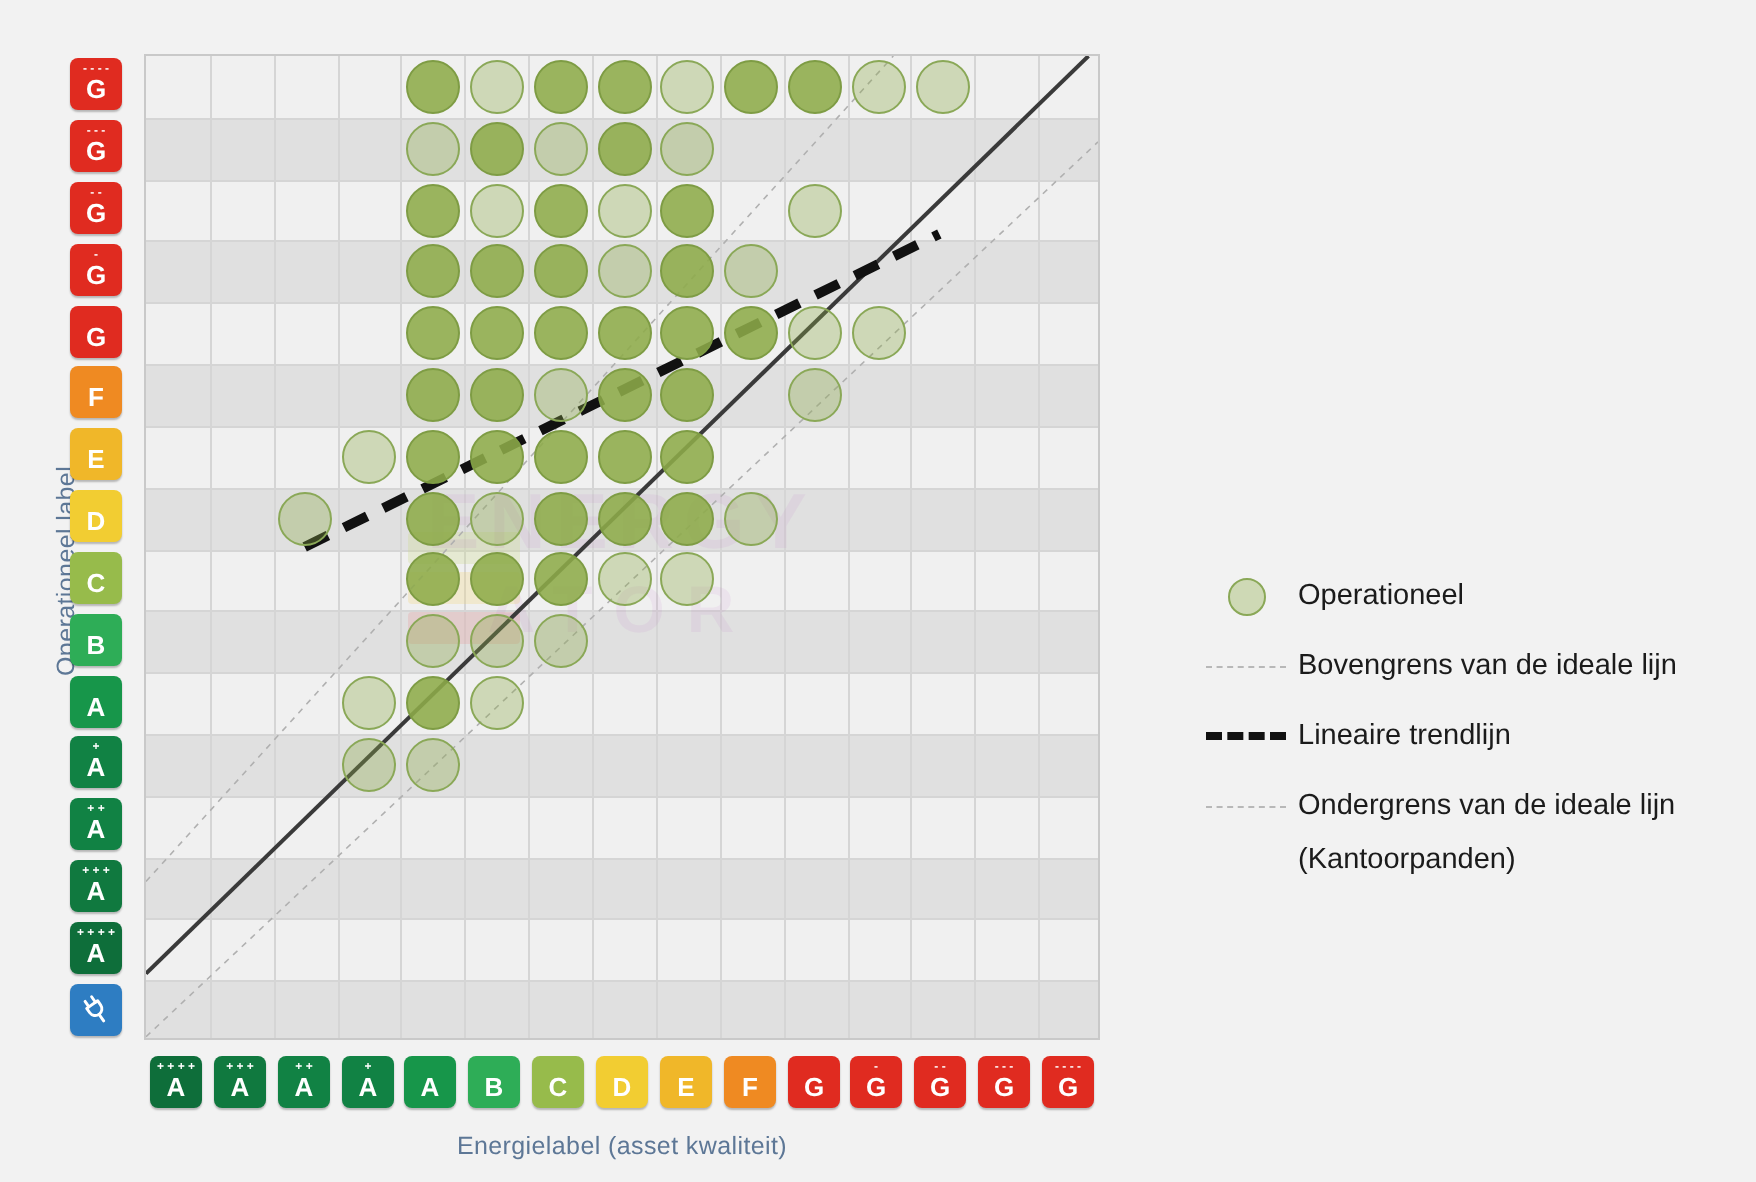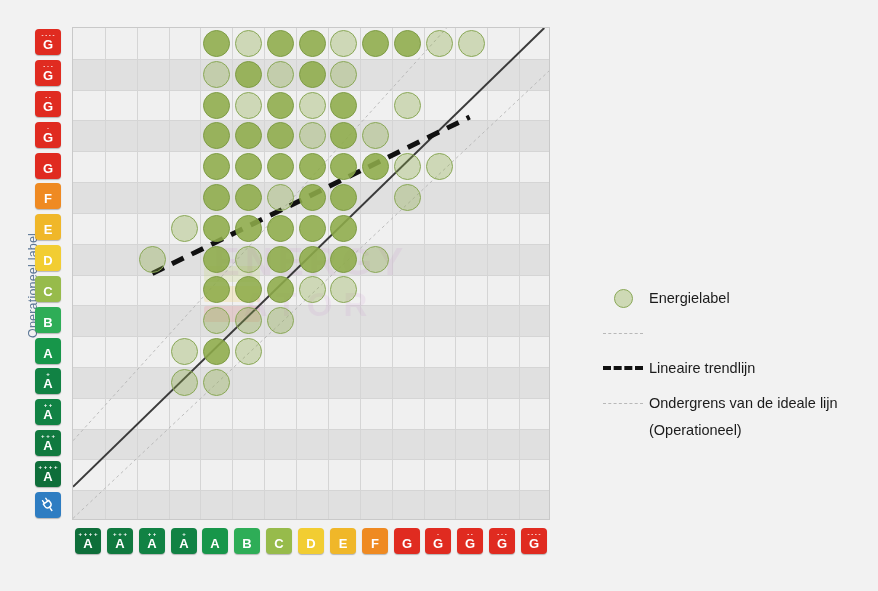--- a/index.html
+++ b/index.html
@@ -367,41 +367,43 @@
       </div>
       <div class="badge" style="background: rgb(224, 43, 32); position: absolute; left: 489px; top: 528px;">
         <span class="marks">- - -</span>
         <span class="ltr">G</span>
       </div>
       <div class="badge" style="background: rgb(224, 43, 32); position: absolute; left: 521px; top: 528px;">
         <span class="marks">- - - -</span>
         <span class="ltr">G</span>
       </div>
     </div>
+  <div class="xlabel">Energielabel (asset kwaliteit)</div>
 
   <div id="legend">
       <div class="lgrow">
         <div class="lgmark">
           <span class="lgdot"></span>
         </div>
-        <div class="lgtext">Energielabel</div>
+        <div class="lgtext">Operationeel</div>
       </div>
       <div class="lgrow">
         <div class="lgmark">
           <span class="lgdotted"></span>
         </div>
+        <div class="lgtext">Bovengrens van de ideale lijn</div>
       </div>
       <div class="lgrow">
         <div class="lgmark">
           <span class="lgdashed"></span>
         </div>
         <div class="lgtext">Lineaire trendlijn</div>
       </div>
       <div class="lgrow">
         <div class="lgmark">
           <span class="lgdotted"></span>
         </div>
         <div class="lgtext">Ondergrens van de ideale lijn</div>
       </div>
-      <div class="lgsub">(Operationeel)</div>
+      <div class="lgsub">(Kantoorpanden)</div>
     </div>
 
 </div>
 
 </body></html>

